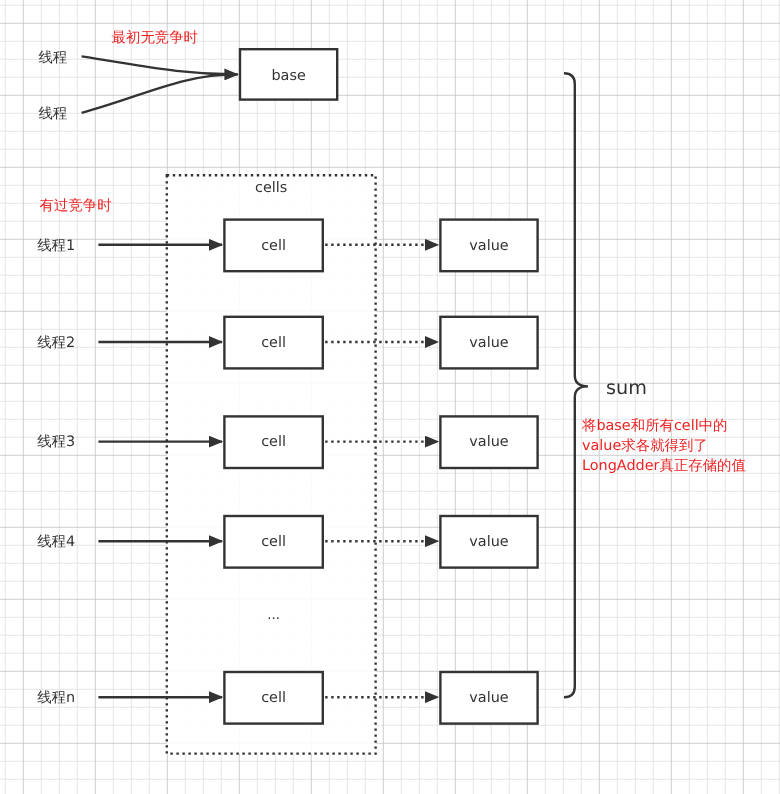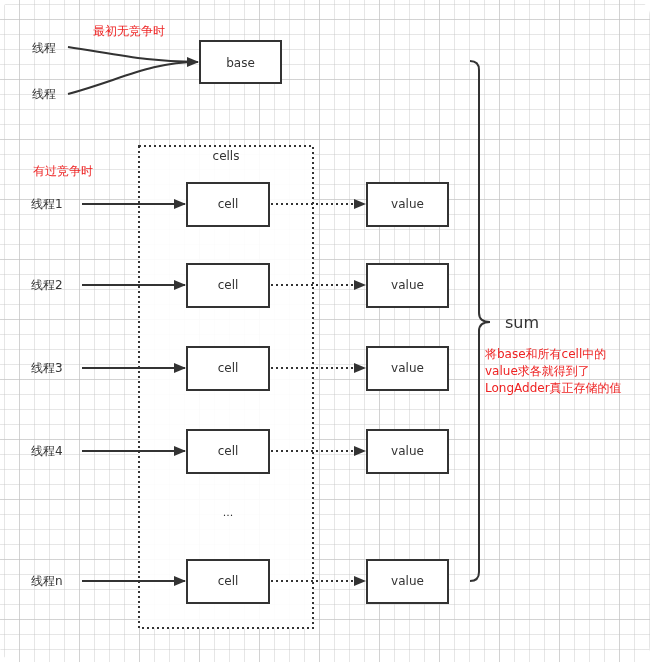--- a/index.html
+++ b/index.html
@@ -5,21 +5,21 @@
   html,body{margin:0;padding:0;background:#fff;}
   #canvas{position:relative;width:650px;height:662px;overflow:hidden;
     background-color:#fff;
     background-image:
       linear-gradient(to right, rgba(200,200,200,0.45) 1px, transparent 1px),
       linear-gradient(to bottom, rgba(200,200,200,0.45) 1px, transparent 1px),
       linear-gradient(to right, rgba(190,190,190,0.55) 1px, transparent 1px),
       linear-gradient(to bottom, rgba(190,190,190,0.55) 1px, transparent 1px);
     background-size:15px 15px,15px 15px,60px 60px,60px 60px;
     background-position:4px 4px,4px 4px,19px 19px,19px 19px;
-    font-family:"DejaVu Sans","Liberation Sans",sans-serif;border-radius:16px;}
+    font-family:"DejaVu Sans","Liberation Sans",sans-serif;}
   svg{position:absolute;left:0;top:0;}
   .lbl{font-family:"DejaVu Sans","Liberation Sans",sans-serif;fill:#333;}
   .red{fill:#ee2222;}
 </style>
 </head>
 <body>
 
 <div id="canvas">
 <svg width="650" height="662" viewBox="0 0 650 662">
   <defs>

